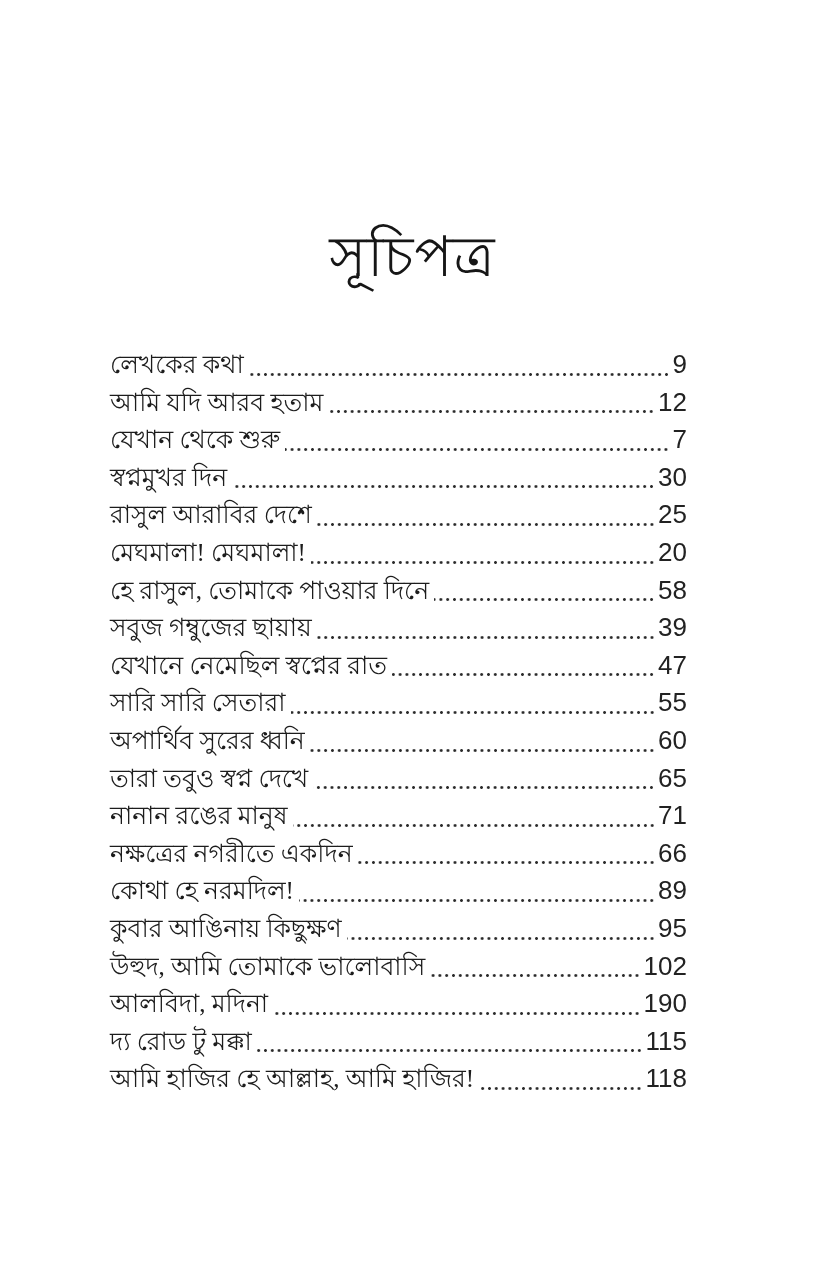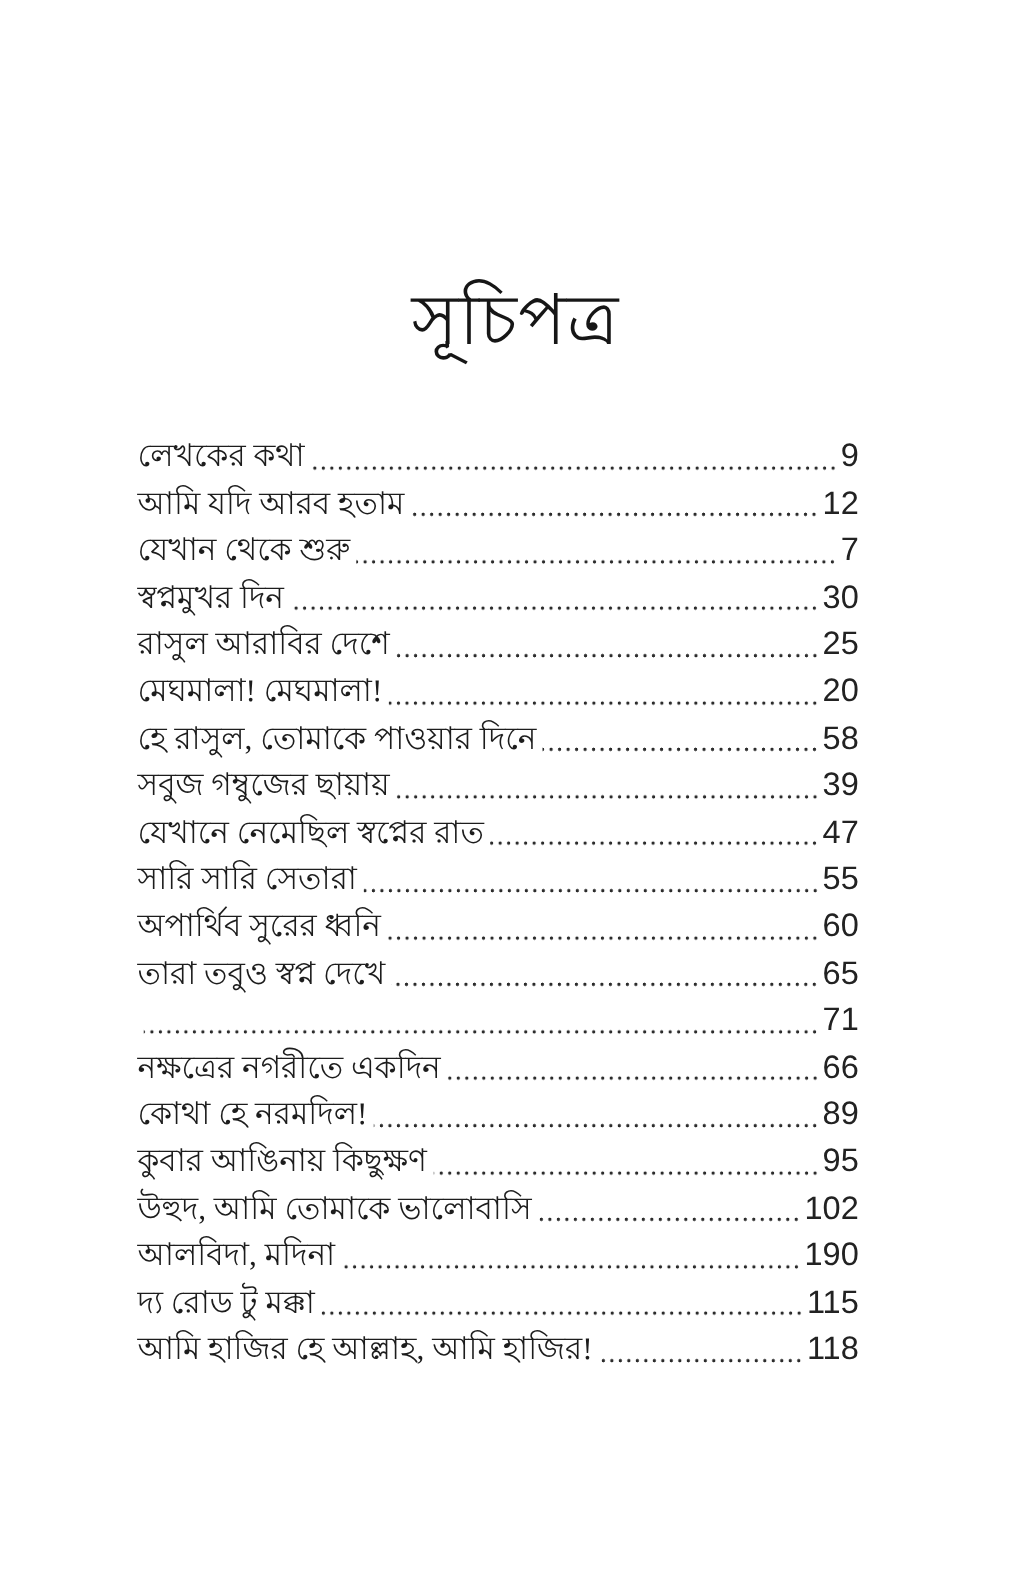--- a/index.html
+++ b/index.html
@@ -141,20 +141,21 @@
     <span class="toc-entry-page">60</span>
   </div>
 
   <div class="toc-row">
     <span class="toc-entry-title">তারা তবুও স্বপ্ন দেখে</span>
     <span class="dot-leader"></span>
     <span class="toc-entry-page">65</span>
   </div>
 
   <div class="toc-row">
+    <span class="toc-entry-title">নানান রঙের মানুষ</span>
     <span class="dot-leader"></span>
     <span class="toc-entry-page">71</span>
   </div>
 
 
   <div class="toc-row">
     <span class="toc-entry-title">নক্ষত্রের নগরীতে একদিন</span>
     <span class="dot-leader"></span>
     <span class="toc-entry-page">66</span>
   </div>

